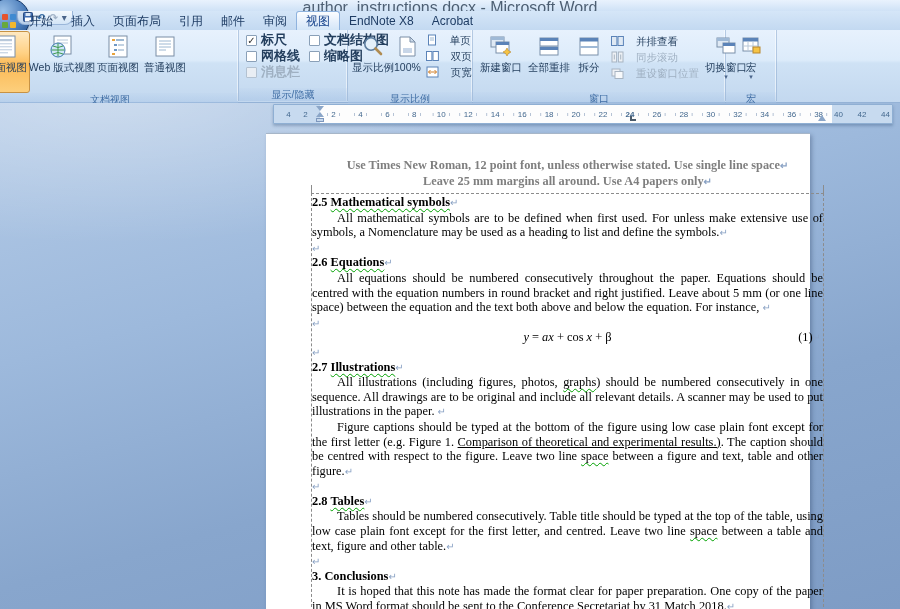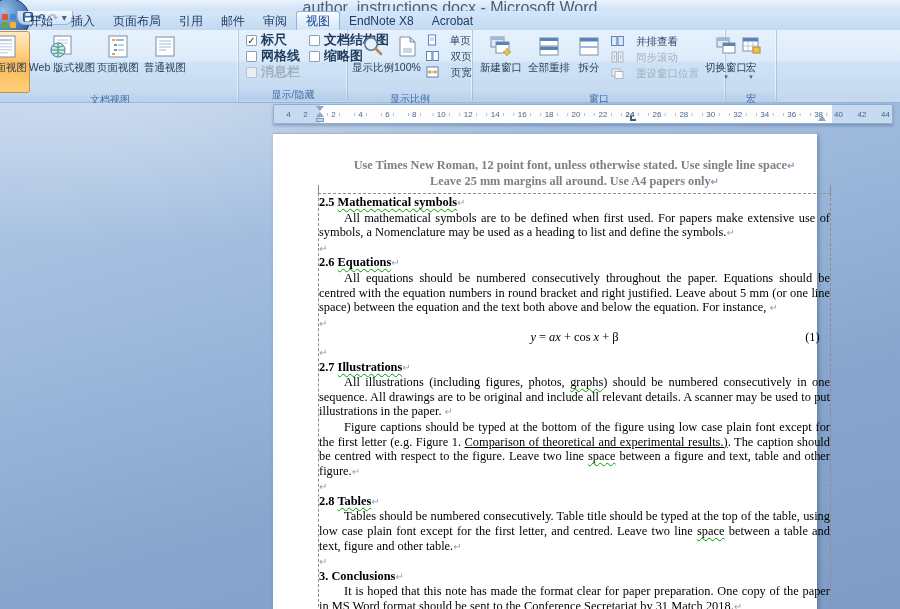--- a/index.html
+++ b/index.html
@@ -73,21 +73,21 @@
   .r-main .cell{flex:1;display:flex;align-items:center;justify-content:center;gap:3px;}
   .r-right{width:60px;justify-content:space-between;padding:0 2px;background:#c7daef;box-sizing:border-box;}
   .mk{position:absolute;}
   .mk-fli{left:-4px;top:1px;width:0;height:0;border-left:4px solid transparent;border-right:4px solid transparent;border-top:5px solid #8ba6c8;}
   .mk-li{left:-4px;bottom:6px;width:0;height:0;border-left:4px solid transparent;border-right:4px solid transparent;border-bottom:5px solid #8ba6c8;}
   .mk-box{left:-4px;bottom:1px;width:8px;height:4px;background:#c6d8ec;border:1px solid #7d97bd;box-sizing:border-box;}
   .mk-tab{left:310px;bottom:2px;width:6px;height:5px;border-left:2px solid #4a5a6a;border-bottom:2px solid #4a5a6a;box-sizing:border-box;}
   .mk-ri{right:6px;bottom:2px;width:0;height:0;border-left:4px solid transparent;border-right:4px solid transparent;border-bottom:6px solid #8ba6c8;}
 
   
-  .page{position:absolute;left:273px;top:30px;width:544px;height:476px;background:#fff;
+  .page{position:absolute;left:266px;top:30px;width:544px;height:476px;background:#fff;
     border-top:1px solid #a7b6c8;box-shadow:2px 2px 4px rgba(40,60,95,.35);}
   .hdr{position:absolute;left:46px;top:24px;width:511px;text-align:center;
     font-family:"Liberation Serif",serif;font-weight:bold;font-size:12.3px;line-height:14.6px;color:#7f7f7f;}
   .boundary{position:absolute;left:45px;top:59px;width:513px;bottom:-2px;
     border:1px dashed #8c8c8c;border-bottom:none;box-sizing:border-box;}
   .boundary::before,.boundary::after{content:"";position:absolute;top:-9px;height:9px;border-left:1px solid #8c8c8c;}
   .boundary::before{left:-1px;}
   .boundary::after{right:-1px;}
   .doctext{position:absolute;left:46px;top:61px;width:511px;
     font-family:"Liberation Serif",serif;font-size:12.4px;line-height:14.6px;color:#000;}
@@ -507,21 +507,21 @@
     </div>
 
     <div class="page">
       <div class="hdr">
         <div><span>Use Times New Roman, 12 point font, unless otherwise stated. Use single line space</span><span class="r-m">↵</span></div>
         <div><span>Leave 25 mm margins all around. Use A4 papers only</span><span class="r-m">↵</span></div>
       </div>
       <div class="boundary"></div>
       <div class="doctext" id="doc-body">
           <div class="para p-heading"><span class="r-h">2.5  </span><span class="r-h r-w">Mathematical symbols</span><span class="r-m">↵</span></div>
-          <div class="para p-body"><span>All mathematical symbols are to be defined when first used. For papers make extensive use of symbols, a Nomenclature may be used as a heading to list and define the symbols.</span><span class="r-m">↵</span></div>
+          <div class="para p-body"><span>All mathematical symbols are to be defined when first used. For unless make extensive use of symbols, a Nomenclature may be used as a heading to list and define the symbols.</span><span class="r-m">↵</span></div>
           <div class="para p-empty"><span class="r-m">↵</span></div>
           <div class="para p-heading"><span class="r-h">2.6  </span><span class="r-h r-w">Equations</span><span class="r-m">↵</span></div>
           <div class="para p-body"><span>All equations should be numbered consecutively throughout the paper. Equations should be centred with the equation numbers in round bracket and right justified. Leave about 5 mm (or one line space) between the equation and the text both above and below the equation. For instance, </span><span class="r-m">↵</span></div>
           <div class="para p-empty"><span class="r-m">↵</span></div>
           <div class="para p-eq"><span><span class="r-i">y</span><span> = </span><span class="r-i">ax</span><span> + cos </span><span class="r-i">x</span><span> + β</span></span><span class="eqnum"><span>(1)</span><span class="r-m">↵</span></span></div>
           <div class="para p-empty"><span class="r-m">↵</span></div>
           <div class="para p-heading"><span class="r-h">2.7  </span><span class="r-h r-w">Illustrations</span><span class="r-m">↵</span></div>
           <div class="para p-body"><span>All illustrations (including figures, photos, </span><span class="r-w">graphs</span><span>) should be numbered consecutively in one sequence. All drawings are to be original and include all relevant details. A scanner may be used to put illustrations in the paper. </span><span class="r-m">↵</span></div>
           <div class="para p-body"><span>Figure captions should be typed at the bottom of the figure using low case plain font except for the first letter (e.g. Figure 1. </span><span class="r-u">Comparison of theoretical and experimental results.)</span><span>. The caption should be centred with respect to the figure. Leave two line </span><span class="r-w">space</span><span> between a figure and text, table and other figure.</span><span class="r-m">↵</span></div>
           <div class="para p-empty"><span class="r-m">↵</span></div>

